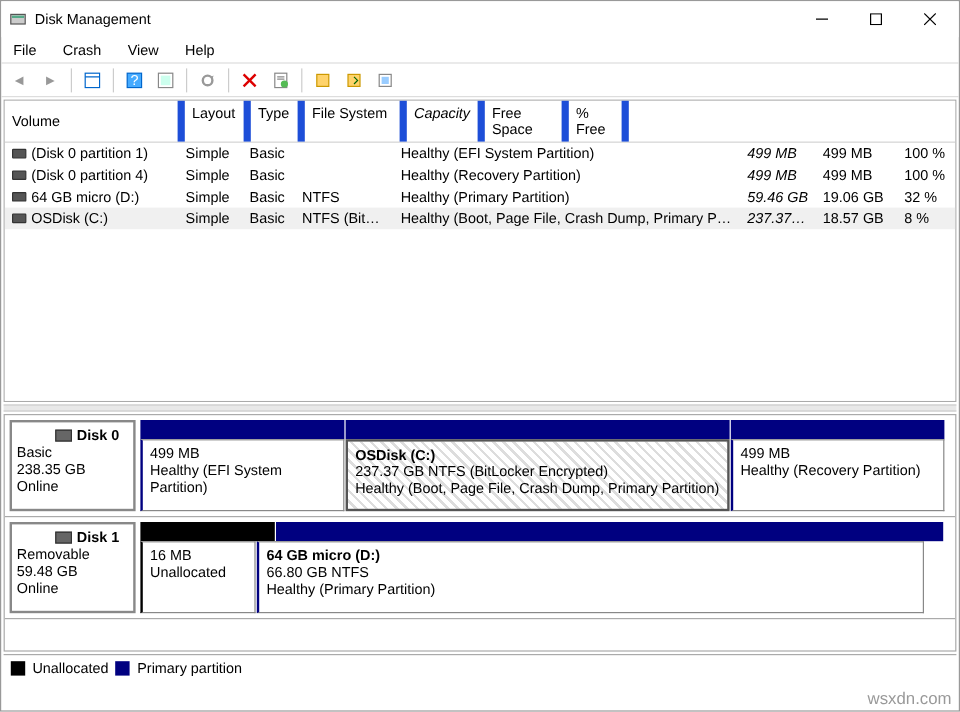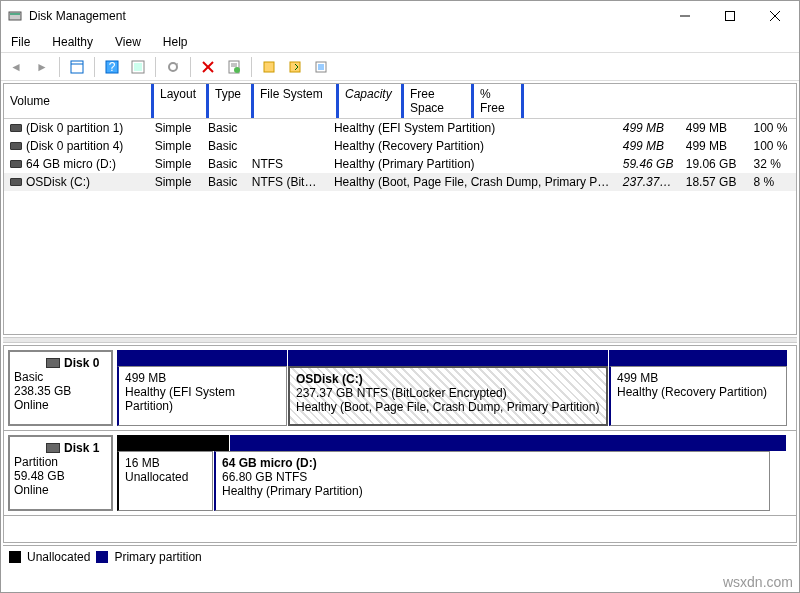--- a/index.html
+++ b/index.html
@@ -11,21 +11,21 @@
     .win-btn { width:45px; height:30px; display:flex; align-items:center; justify-content:center; }
     .menubar { height:22px; display:flex; align-items:center; padding:0 6px; gap:14px; border-bottom:1px solid #ddd; }
     .menubar span { padding:0 4px; }
     .toolbar { height:28px; display:flex; align-items:center; padding:0 4px; gap:4px; border-bottom:1px solid #ddd; }
     .tbtn { width:22px; height:22px; display:flex; align-items:center; justify-content:center; border:1px solid transparent; }
     .tbtn.d { opacity:0.4; }
     .sep { width:1px; height:20px; background:#ccc; margin:0 2px; }
     
     .vol-table { border:1px solid #aaa; margin:2px; }
     .vol-head { display:flex; background:#fff; border-bottom:1px solid #ccc; }
-    .vol-head > div { border-right:3px solid #1d4ed8; padding:3px 6px; font-weight:normal; }
+    .vol-head > div { border-right:6px solid #1d4ed8; padding:3px 6px; font-weight:normal; }
     .vol-row { display:flex; padding:1px 0;align-items:center; }
     .vol-row > div { padding:1px 6px; white-space:nowrap; overflow:hidden; text-overflow:ellipsis; }
     .vol-row.sel { background:#f0f0f0; }
     .c-vol { width:150px; display:flex; align-items:center; gap:4px; }
     .c-lay { width:55px; }
     .c-typ { width:45px; }
     .c-fs { width:85px; }
     .c-stat { width:300px; }
     .c-cap { width:65px;font-style:italic; }
     .c-free { width:70px; }
@@ -80,21 +80,21 @@
         <svg width="10" height="10">
           <line x1="0" y1="0" x2="10" y2="10" stroke="#000"></line>
           <line x1="10" y1="0" x2="0" y2="10" stroke="#000"></line>
         </svg>
       </div>
   </div>
 </div>
 
 <div class="menubar">
   <span>File</span>
-  <span>Healthy</span>
+  <span>Crash</span>
   <span>View</span>
   <span>Help</span>
 </div>
 
 <div class="toolbar">
   <div class="tbtn d">◄</div>
   <div class="tbtn d">►</div>
   <div class="sep"></div>
   <div class="tbtn">
       <svg width="14" height="14">
@@ -252,21 +252,21 @@
           <div class="part-b" style="width: 178px;">
             <div>499 MB</div>
             <div>Healthy (Recovery Partition)</div>
           </div>
         </div>
       </div>
     </div>
     <div class="disk-row">
       <div class="disk-info">
         <div class="dname"><span class="dicon"></span>Disk 1</div>
-        <div>Partition</div>
+        <div>Removable</div>
         <div>59.48 GB</div>
         <div>Online</div>
       </div>
       <div class="parts-col">
         <div class="parts-header">
           <div class="part-h unalloc" style="width: 112px;"></div>
           <div class="part-h" style="width: 556px;"></div>
         </div>
         <div class="parts-body">
           <div class="part-b unalloc" style="width: 96px;">

